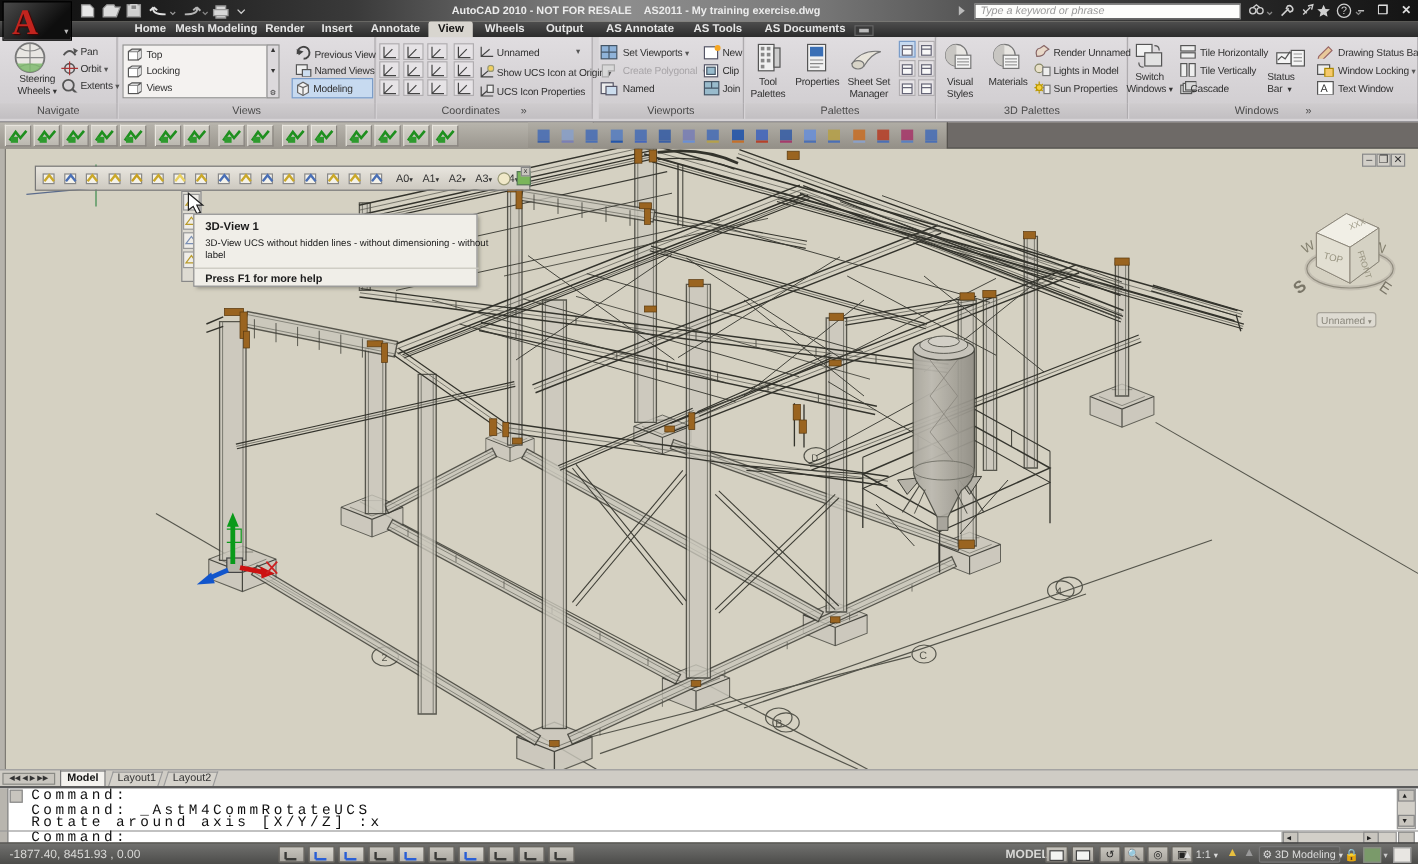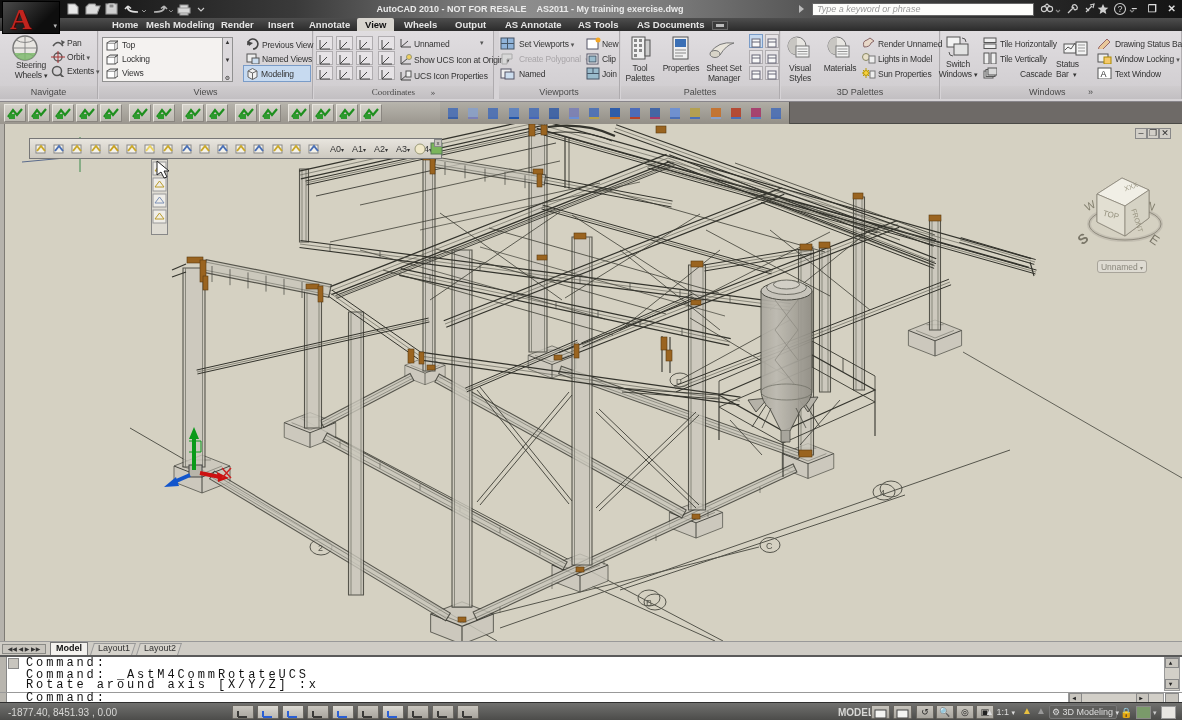--- a/index.html
+++ b/index.html
@@ -88,21 +88,21 @@
     </div>
 
   <div id="ribbon" class="abs"></div>
   <div id="ribbon-content" class="abs" style="left:0;top:31px;width:1182px;height:69px;">
 
     <div class="rpanel" style="left:0;width:98px;"></div>
     <div class="rlabel" style="left:0;width:98px;">Navigate</div>
     <div class="rpanel" style="left:99px;width:214px;"></div>
     <div class="rlabel" style="left:99px;width:214px;">Views</div>
     <div class="rpanel" style="left:314px;width:180px;"></div>
-    <div class="rlabel" style="left:314px;width:180px;font-family:Liberation Serif, serif;">Coordinates&nbsp;&nbsp;&nbsp;&nbsp;&nbsp;&nbsp;&nbsp;»</div>
+    <div class="rlabel" style="left:314px;width:180px;">Coordinates&nbsp;&nbsp;&nbsp;&nbsp;&nbsp;&nbsp;&nbsp;»</div>
     <div class="rpanel" style="left:499px;width:121px;"></div>
     <div class="rlabel" style="left:499px;width:121px;">Viewports</div>
     <div class="rpanel" style="left:621px;width:159px;"></div>
     <div class="rlabel" style="left:621px;width:159px;">Palettes</div>
     <div class="rpanel" style="left:781px;width:159px;"></div>
     <div class="rlabel" style="left:781px;width:159px;">3D Palettes</div>
     <div class="rpanel" style="left:941px;width:241px;"></div>
     <div class="rlabel" style="left:941px;width:241px;">Windows&nbsp;&nbsp;&nbsp;&nbsp;&nbsp;&nbsp;&nbsp;&nbsp;&nbsp;»</div>
 
     <svg class="abs" style="left:10px;top:4px;" width="34" height="28" viewBox="0 0 34 28">
@@ -280,21 +280,21 @@
     <svg class="abs" style="left:983px;top:21px;" width="14" height="12">
         <rect x="1" y="1" width="5" height="11" fill="#eee" stroke="#555"></rect>
         <rect x="8" y="1" width="5" height="11" fill="#eee" stroke="#555"></rect>
       </svg>
     <div class="ritem" style="left:1000px;top:23px;">Tile Vertically</div>
     <svg class="abs" style="left:983px;top:36px;" width="14" height="12">
         <rect x="1" y="4" width="9" height="7" fill="#eee" stroke="#555"></rect>
         <rect x="3" y="2.5" width="9" height="7" fill="#e2e2e2" stroke="#555"></rect>
         <rect x="5" y="1" width="9" height="7" fill="#d8d8d8" stroke="#555"></rect>
       </svg>
-    <div class="ritem" style="left:1020px;top:38px;">Cascade</div>
+    <div class="ritem" style="left:992px;top:38px;">Cascade</div>
     <svg class="abs" style="left:1063px;top:5px;" width="26" height="22">
         <rect x="1" y="8" width="12" height="9" fill="#f4f4f4" stroke="#555"></rect>
         <path d="M2 14 l3 -3 3 2 4 -6" stroke="#555" fill="none"></path>
         <rect x="13" y="6" width="11" height="13" fill="#f4f4f4" stroke="#555"></rect>
         <path d="M15 9 h7 M15 12 h7 M15 15 h7" stroke="#999"></path>
       </svg>
     <div class="ritem" style="left:1056px;top:28px;width:40px;text-align:left;">Status<br>Bar &nbsp;<span style="font-size:7px;">▾</span></div>
     <svg class="abs" style="left:1097px;top:6px;" width="15" height="12">
         <path d="M2 10 L10 2 l3 3 -8 8 -4 1 z" fill="#e8c89a" stroke="#966"></path>
       </svg>
@@ -921,20 +921,26 @@
           <path d="M3 43 L7.5 37 L12 43 Z" fill="none" stroke="#7a8fb5"></path>
       <rect x="1" y="50" width="13" height="13" fill="#efede8" stroke="#999"></rect>
           <path d="M3 59 L7.5 53 L12 59 Z" fill="none" stroke="#b99b2a"></path>
     </svg>
   </div>
 
   <svg class="abs" style="left:155px;top:36px;" width="16" height="20">
         <path d="M2 1 L2 15 L6 12 L9 18 L12 17 L9 11 L14 11 Z" fill="#fff" stroke="#222" stroke-width="1"></path>
       </svg>
 
+  <div class="abs" style="left:161px;top:54px;width:237px;height:61px;background:#f0eee8;border:1px solid #8a8a8a;box-shadow:2px 2px 3px rgba(90,90,80,0.5);color:#1a1a1a;">
+    <div style="position:absolute;left:9px;top:5px;font-weight:bold;font-size:9.5px;">3D-View 1</div>
+    <div style="position:absolute;left:9px;top:19px;width:226px;font-size:8px;line-height:10px;white-space:nowrap;">3D-View UCS without hidden lines - without dimensioning - without<br>label</div>
+    <div style="position:absolute;left:0;top:44px;width:237px;height:1px;background:#c8c5bc;"></div>
+    <div style="position:absolute;left:9px;top:48px;font-weight:bold;font-size:9px;">Press F1 for more help</div>
+  </div>
 
   <svg class="abs" style="left:1075px;top:40px;" width="100" height="115" viewBox="0 0 100 115">
     <ellipse cx="50" cy="60" rx="36" ry="16" fill="none" stroke="#aaa69a" stroke-width="4" opacity="0.4"></ellipse>
     <ellipse cx="50" cy="60" rx="36" ry="16" fill="none" stroke="#8f8b7e" stroke-width="1"></ellipse>
     <text x="10" y="46" font-size="11" fill="#84806f" transform="rotate(-28 14 42)">W</text>
     <text x="72" y="46" font-size="11" fill="#84806f" transform="rotate(24 76 42)">N</text>
     <text x="4" y="80" font-size="14" fill="#7a7668" font-weight="bold" transform="rotate(-38 8 76)">S</text>
     <text x="75" y="80" font-size="13" fill="#7a7668" transform="rotate(34 79 76)">E</text>
     <g stroke="#8a8578" stroke-width="0.8">
       <path d="M22 30 L47 14 L74 26 L74 54 L50 72 L22 58 Z" fill="#e9e6db"></path>

